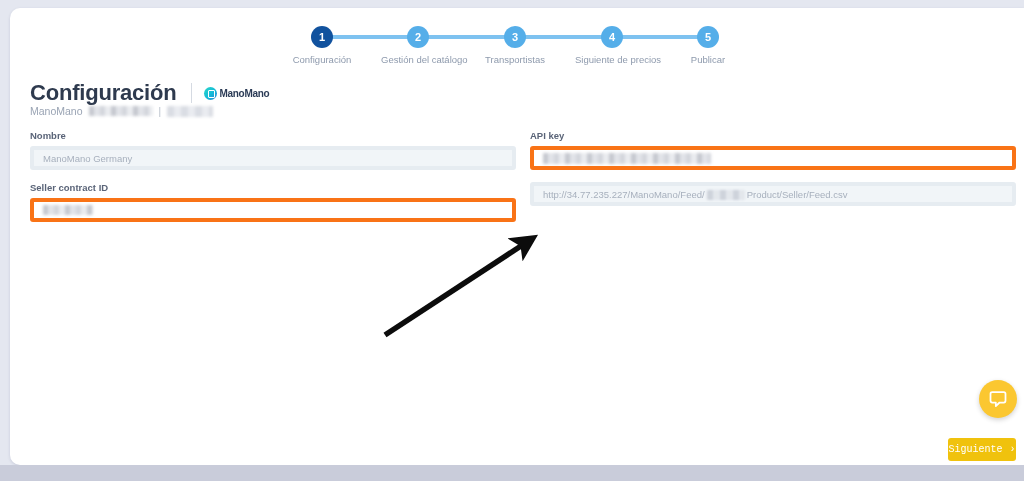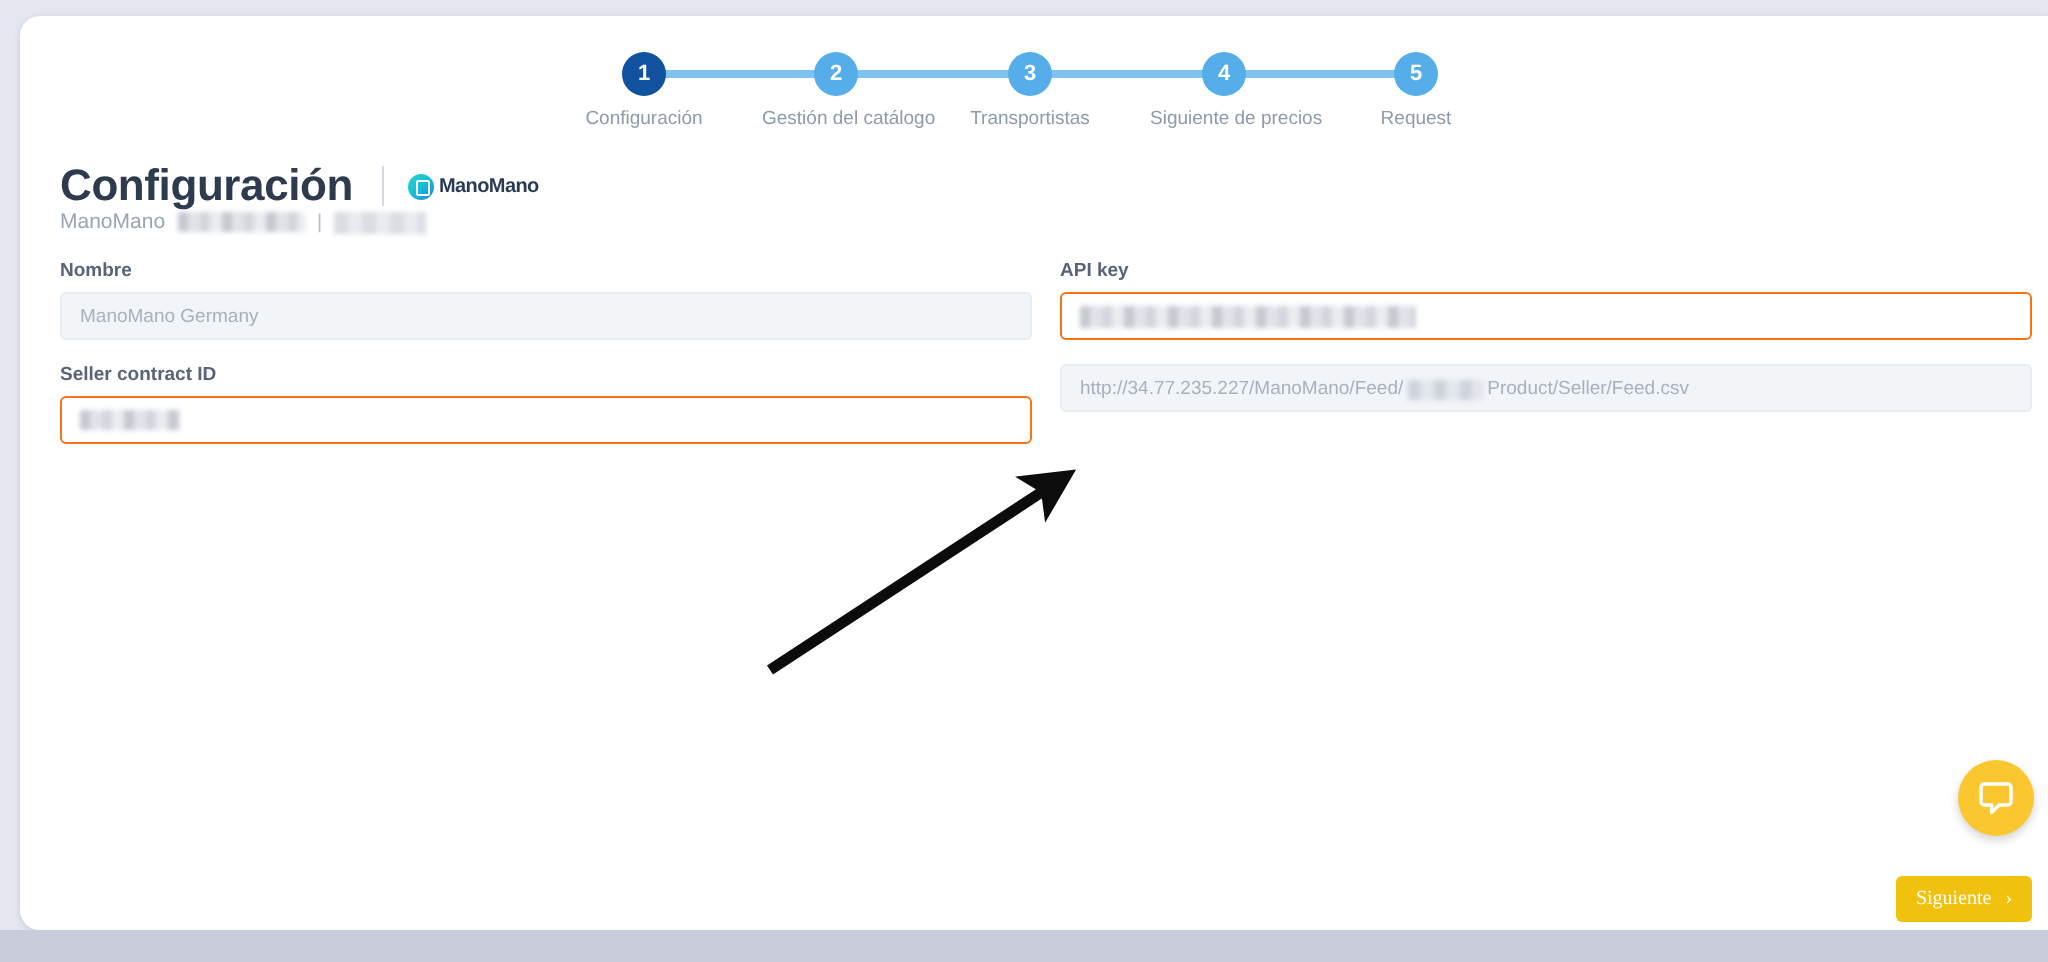--- a/index.html
+++ b/index.html
@@ -189,21 +189,21 @@
     font-size: 9.5px;
     font-weight: bold;
     color: #5a6478;
     margin-bottom: 5px;
     display: block;
   }
   .field-input {
     box-sizing: border-box;
     width: 100%;
     height: 24px;
-    border: 1px solid #f97316;
+    border: 4px solid #f97316;
     border-radius: 3px;
     background: #ffffff;
     padding: 0 9px;
     font-size: 9.5px;
     color: #9aa4b4;
     font-family: "Liberation Sans", sans-serif;
     display: flex;
     align-items: center;
     overflow: hidden;
     white-space: nowrap;
@@ -267,21 +267,21 @@
     position: absolute;
     left: 938px;
     top: 430px;
     width: 68px;
     height: 23px;
     background: #f0c20d;
     border: none;
     border-radius: 3px;
     color: #ffffff;
     font-size: 10px;
-    font-family: Liberation Serif, serif;
+    font-family: Liberation Mono, monospace;
     display: flex;
     align-items: center;
     justify-content: center;
     gap: 7px;
     cursor: pointer;
   }
   #next-chevron { font-size: 10px; line-height: 1; }
 </style>
 </head>
 <body>
@@ -308,21 +308,21 @@
       <div class="step-label">Transportistas</div>
     </div>
 
     <div class="step">
       <div class="step-circle pending">4</div>
       <div class="step-label">Siguiente de precios</div>
     </div>
 
     <div class="step">
       <div class="step-circle pending">5</div>
-      <div class="step-label">Request</div>
+      <div class="step-label">Publicar</div>
     </div>
   </div>
 
   <div id="heading-row">
     <div id="page-title">Configuración</div>
     <div id="title-divider"></div>
     <div id="brand-logo">
       <span id="brand-mark"></span>
       <span id="brand-word">ManoMano</span>
     </div>

